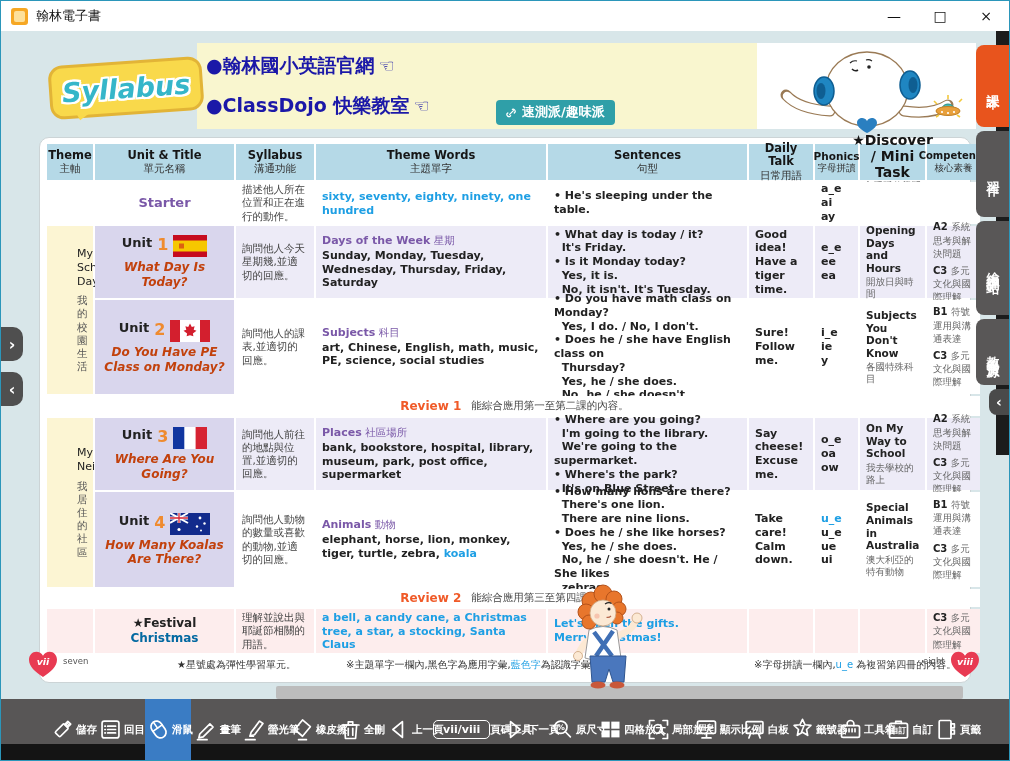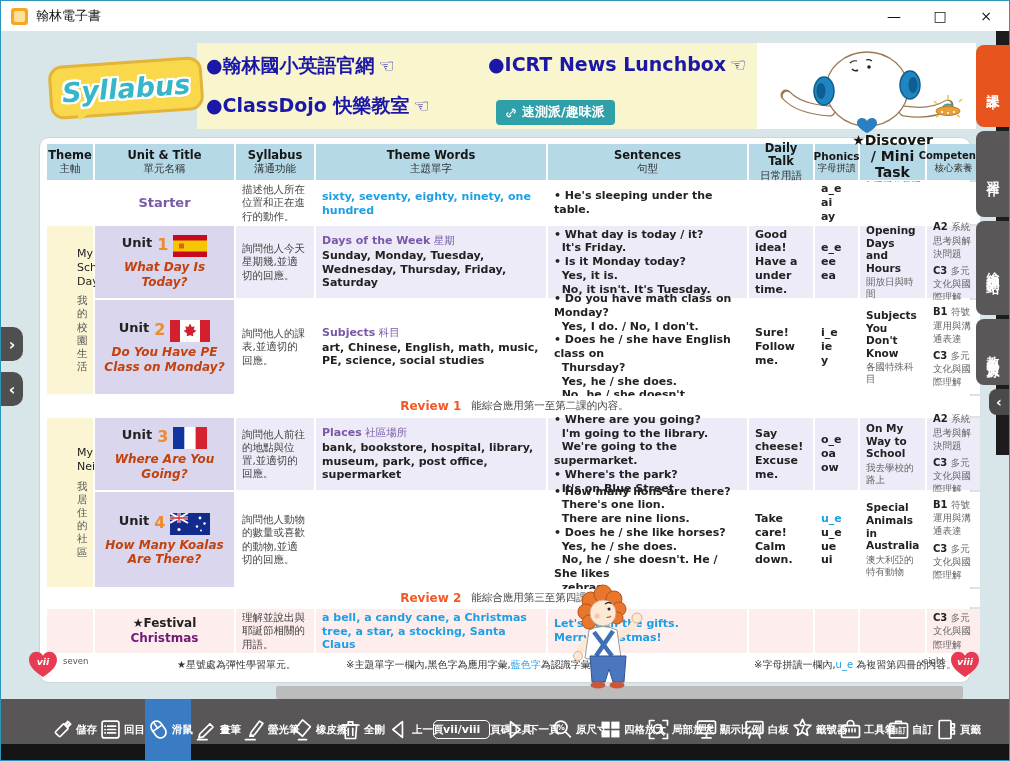--- a/index.html
+++ b/index.html
@@ -58,21 +58,21 @@
 .pline{font-weight:bold;font-size:11px;}
 .dis-en{font-weight:bold;font-size:10.5px;line-height:1.2;}
 .dis-zh{font-size:9.5px;color:#666;margin-top:2px;}
 .comp{margin:2px 0;line-height:1.2;}
 .ccode{font-weight:bold;font-size:10px;color:#222;}
 .czh{font-size:9.5px;color:#666;}
 .review{flex-direction:row;align-items:center;gap:10px;padding-left:8px;}
 .rlabel{color:#f05a28;font-size:12px;}
 .rdesc{font-size:10.5px;color:#444;}
 .fstar{font-weight:bold;font-size:12px;text-align:center;}
-.ftitle{font-weight:bold;font-size:12px;color:#701a75;text-align:right;}
+.ftitle{font-weight:bold;font-size:12px;color:#0369a1;text-align:right;}
 .ten{font-size:11px;color:#222;}
 .tzh{font-size:10.5px;color:#555;margin-top:6px;}
 .flag{display:inline-block;vertical-align:middle;}
 
 .heart{position:absolute;width:32px;height:30px;z-index:6;}
 .heart svg{position:absolute;inset:0;}
 .heart b{position:absolute;top:7px;left:0;width:100%;text-align:center;color:#fff;font-size:9.5px;font-style:italic;}
 .pgword{position:absolute;font-size:8.5px;color:#555;z-index:6;}
 .note{position:absolute;top:657px;font-size:10px;color:#333;z-index:3;}
 
@@ -107,23 +107,20 @@
   </div>
 
   <div class="linkpanel"></div>
   <div class="robotpanel"></div>
   <div class="syl">
       <span>Syllabus</span>
     </div>
 
   <div class="biglink" style="left:205px;top:52px;">
     <span>●翰林國小英語官網</span><span class="hand">☜</span>
-  </div>
-  <div class="biglink" style="left:487px;top:52px;">
-    <span>●ICRT News Lunchbox</span><span class="hand">☜</span>
   </div>
   <div class="biglink" style="left:205px;top:92px;">
     <span>●ClassDojo 快樂教室</span><span class="hand">☜</span>
   </div>
   <div class="quizbtn">
     <svg width="11" height="11" viewBox="0 0 12 12">
         <path d="M4 8 L8 4 M7 2.5 a2.5 2.5 0 013 3 L9 6.5 M5 9.5 l-1 1 a2.5 2.5 0 01-3-3 l1-1" stroke="#fff" stroke-width="1.4" fill="none" stroke-linecap="round"></path>
       </svg>
     <span>速測派/趣味派</span>
   </div>
@@ -261,21 +258,21 @@
       </div>
       <div class="c bgA" style="grid-area:3/5/4/6">
           <div class="sline">• What day is today / it?</div>
           <div class="sline">&nbsp;&nbsp;It's Friday.</div>
           <div class="sline">• Is it Monday today?</div>
           <div class="sline">&nbsp;&nbsp;Yes, it is.</div>
           <div class="sline">&nbsp;&nbsp;No, it isn't. It's Tuesday.</div>
         </div>
       <div class="c bgA" style="grid-area:3/6/4/7">
           <div class="dline">Good idea!</div>
-          <div class="dline">Have a under time.</div>
+          <div class="dline">Have a tiger time.</div>
         </div>
       <div class="c bgA" style="grid-area:3/7/4/8">
           <div class="pline">e_e</div>
           <div class="pline">ee</div>
           <div class="pline">ea</div>
         </div>
       <div class="c bgA" style="grid-area:3/8/4/9">
           <div class="dis-en">Opening Days and Hours</div>
           <div class="dis-zh">開放日與時間</div>
         </div>
@@ -392,20 +389,24 @@
               <circle cx="30" cy="5" r="1.4" fill="#fff"></circle>
               <circle cx="34.5" cy="10.5" r="1.2" fill="#fff"></circle>
               <circle cx="27" cy="13.5" r="1.2" fill="#fff"></circle>
               <circle cx="31" cy="17.5" r="1" fill="#fff"></circle>
               <circle cx="9" cy="16.5" r="1.6" fill="#fff"></circle>
             </svg>
         </div>
         <div class="utitle">How Many Koalas Are There?</div>
       </div>
       <div class="c bgW fn" style="grid-area:7/3/8/4">詢問他人動物的數量或喜歡的動物,並適切的回應。</div>
+      <div class="c bgW" style="grid-area:7/4/8/5">
+        <div><span class="wcat">Animals</span> <span class="wcatzh">動物</span></div>
+        <div class="wtxt"><span>elephant, horse, lion, monkey, tiger, turtle, zebra, </span><span class="blue">koala</span></div>
+      </div>
       <div class="c bgW" style="grid-area:7/5/8/6">
           <div class="sline">• How many lions are there?</div>
           <div class="sline">&nbsp;&nbsp;There's one lion.</div>
           <div class="sline">&nbsp;&nbsp;There are nine lions.</div>
           <div class="sline">• Does he / she like horses?</div>
           <div class="sline">&nbsp;&nbsp;Yes, he / she does.</div>
           <div class="sline">&nbsp;&nbsp;No, he / she doesn't. He / She likes</div>
           <div class="sline">&nbsp;&nbsp;zebras.</div>
         </div>
       <div class="c bgW" style="grid-area:7/6/8/7">

